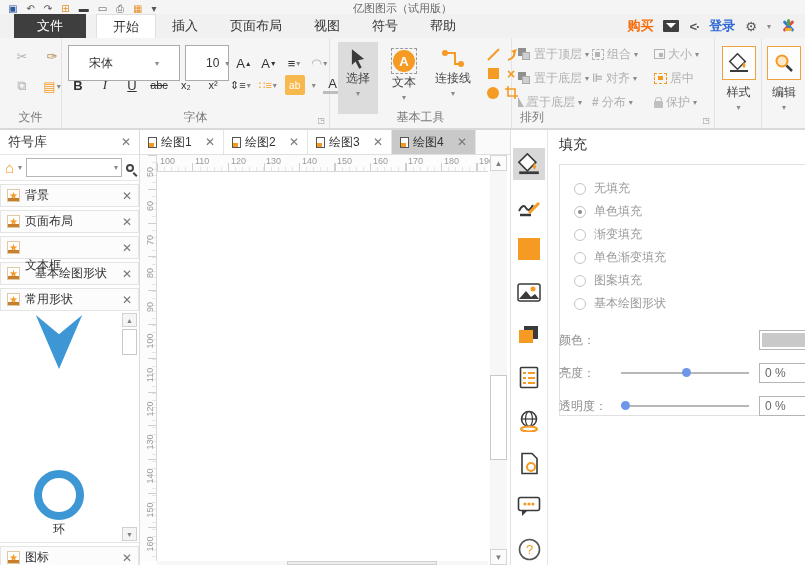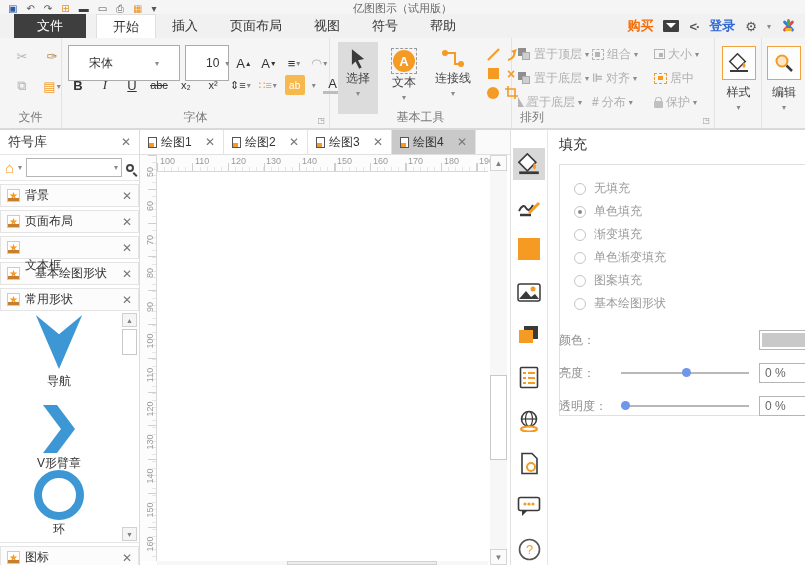--- a/index.html
+++ b/index.html
@@ -408,27 +408,20 @@
       <span class="star-ic">★</span>
       <span style="flex:1;">常用形状</span>
       <span class="x-btn">✕</span>
     </div>
 
   <div class="shape-area">
     <div class="shape-cell" style="top:2px;">
       <svg width="58" height="60" viewBox="0 0 60 62" style="margin:0 auto;">
         <polygon points="6,2 30,58 54,2 30,22" fill="#3c97d4"></polygon>
       </svg>
-      <div>导航</div>
-    </div>
-    <div class="shape-cell" style="top:92px;">
-      <svg width="36" height="52" viewBox="0 0 36 52" style="margin:0 auto;">
-        <polygon points="2,2 16,2 34,26 16,50 2,50 20,26" fill="#3c97d4"></polygon>
-      </svg>
-      <div>V形臂章</div>
     </div>
     <div class="shape-cell" style="top:158px;">
       <svg width="52" height="52" viewBox="0 0 52 52" style="margin:0 auto;">
         <circle cx="26" cy="26" r="21" fill="none" stroke="#3c97d4" stroke-width="8"></circle>
       </svg>
       <div>环</div>
     </div>
     <div class="sb-scroll">
       <span class="sarrow" style="top:0;">▲</span>
       <span class="sb-thumb"></span>

